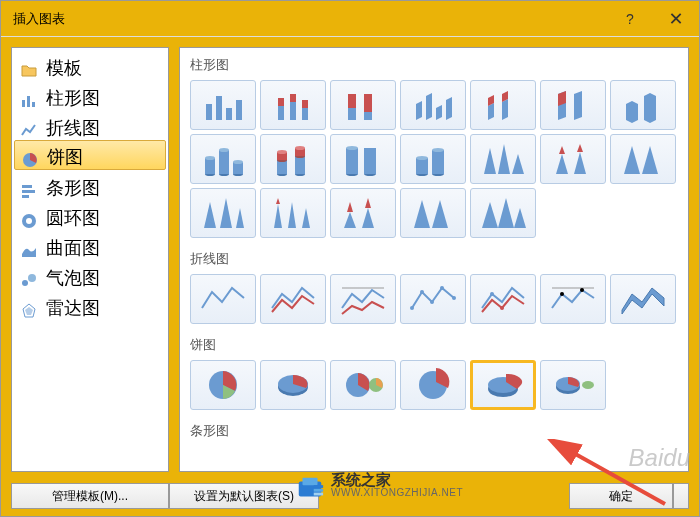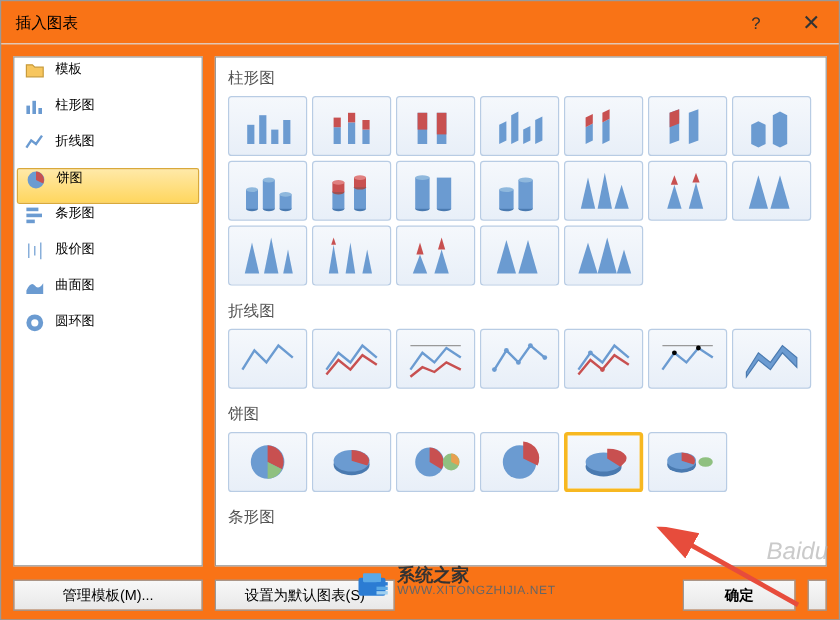--- a/index.html
+++ b/index.html
@@ -1,49 +1,49 @@
 <!DOCTYPE html>
 <html><head>
   <meta charset="utf-8">
   <style>
     * { box-sizing: border-box; margin: 0; padding: 0; font-family: "Microsoft YaHei", sans-serif; }
     body { width: 700px; height: 517px; overflow: hidden; position: relative; }
     
-    .dialog { width: 700px; height: 517px; border: 1px solid #999; background: #f97316; display: flex; flex-direction: column; }
+    .dialog { width: 700px; height: 517px; border: 1px solid #999; background: #eab308; display: flex; flex-direction: column; }
     
     .titlebar { height: 36px; display: flex; align-items: center; padding-left: 12px; border-bottom: 1px solid #ddd; }
     .titlebar-text { font-size: 13px; color: #000; flex: 1; }
     .titlebar-controls { display: flex; }
     .help-btn, .close-btn { width: 46px; height: 36px; display: flex; align-items: center; justify-content: center; font-size: 14px; color: #333; }
     .close-btn { font-size: 18px; font-weight: 300; }
     
     .body { flex: 1; display: flex; padding: 10px; gap: 10px; overflow: hidden; }
     
     .left-panel { width: 158px; display: flex; flex-direction: column; }
     .category-list { flex: 1; border: 1px solid #999; background: #fff; overflow-y: auto; padding: 2px; }
-    .category-item { height: 30px; display: flex; align-items: flex-start; padding-left: 6px; gap: 8px; font-size: 11px; color: #000; cursor: pointer; }
+    .category-item { height: 30px; display: flex; align-items: flex-end; padding-left: 6px; gap: 8px; font-size: 18px; color: #000; cursor: pointer; }
     .category-item.selected { background: linear-gradient(#ffe9a8, #ffd65e); border: 1px solid #d9a93b; border-radius: 2px; }
     .cat-icon { width: 18px; height: 18px; display: inline-flex; align-items: center; justify-content: center; }
     
     .right-panel { flex: 1; border: 1px solid #999; background: #fff; overflow-y: auto; padding: 4px 10px; }
     .section-header { font-size: 13px; color: #555; padding: 4px 0 6px 0; }
     .chart-grid { display: flex; flex-wrap: wrap; gap: 4px; margin-bottom: 8px; }
     .chart-tile { width: 66px; height: 50px; border: 1px solid #b8cce4; border-radius: 3px; background: linear-gradient(#f5f8fc, #e8eff8); display: flex; align-items: center; justify-content: center; cursor: pointer; }
     .chart-tile.selected { border: 3px solid #f7b821; }
     .chart-tile svg { width: 50px; height: 38px; }
     
-    .footer { height: 34px; display: flex; align-items: center; padding: 0 10px 6px 10px; gap: 10px; }
+    .footer { height: 34px; display: flex; align-items: center; padding: 0 10px 6px 10px; }
     .btn { height: 26px; border: 1px solid #999; background: linear-gradient(#f8f8f8, #e8e8e8); font-size: 12px; display: flex; align-items: center; justify-content: center; cursor: pointer; }
     .btn-templates { width: 158px; }
     .btn-default { width: 150px; }
-    .btn-ok { width: 94px; font-weight: bold; }
+    .btn-ok { width: 104px; }
     .btn-cancel { width: 16px; }
     .spacer { flex: 1; }
     
-    .watermark { position: absolute; right: 10px; bottom: 45px; color: rgba(180,180,180,0.7); font-size: 20px; font-style: italic; font-family: Arial; }
+    .watermark { position: absolute; right: 10px; bottom: 45px; color: rgba(180,180,180,0.7); font-size: 24px; font-style: italic; font-family: Arial; }
     .brand { position: absolute; left: 295px; bottom: 15px; display: flex; align-items: flex-start; gap: 6px; }
     .brand-logo { width: 30px; height: 30px; }
     .brand-txt { font-size: 15px; font-weight: bold; color: #333; line-height: 1; }
     .brand-sub { font-size: 10px; color: #666; letter-spacing: 0.5px; }
     .arrow { position: absolute; right: 30px; bottom: 8px; pointer-events: none; }
   </style>
 </head>
 <body>
 
 <div class="dialog">
@@ -99,43 +99,51 @@
                 <rect x="2" y="3" width="10" height="3" fill="#6b9bd1"></rect>
                 <rect x="2" y="8" width="13" height="3" fill="#6b9bd1"></rect>
                 <rect x="2" y="13" width="7" height="3" fill="#6b9bd1"></rect>
               </svg>
             </span>
             <span>条形图</span>
           </div>
           <div class="category-item">
             <span class="cat-icon">
               <svg viewBox="0 0 18 18">
-                <line x1="4" y1="3" x2="4" y2="15" stroke="#6b9bd1"></line>
-                <line x1="9" y1="5" x2="9" y2="13" stroke="#6b9bd1"></line>
-                <line x1="14" y1="2" x2="14" y2="16" stroke="#6b9bd1"></line>
-              </svg>
-            </span>
-            <span>股价图</span>
-          </div>
-          <div class="category-item">
-            <span class="cat-icon">
-              <svg viewBox="0 0 18 18">
-                <path d="M2 12 Q6 4 9 8 T16 6 L16 15 L2 15 z" fill="#6b9bd1"></path>
-              </svg>
-            </span>
-            <span>曲面图</span>
-          </div>
-          <div class="category-item">
-            <span class="cat-icon">
-              <svg viewBox="0 0 18 18">
                 <circle cx="9" cy="9" r="7" fill="#6b9bd1"></circle>
                 <circle cx="9" cy="9" r="3" fill="#fff"></circle>
               </svg>
             </span>
             <span>圆环图</span>
+          </div>
+          <div class="category-item">
+            <span class="cat-icon">
+              <svg viewBox="0 0 18 18">
+                <path d="M2 12 Q6 4 9 8 T16 6 L16 15 L2 15 z" fill="#6b9bd1"></path>
+              </svg>
+            </span>
+            <span>曲面图</span>
+          </div>
+          <div class="category-item">
+            <span class="cat-icon">
+              <svg viewBox="0 0 18 18">
+                <circle cx="5" cy="11" r="3" fill="#6b9bd1"></circle>
+                <circle cx="12" cy="6" r="4" fill="#8fb8dd"></circle>
+              </svg>
+            </span>
+            <span>气泡图</span>
+          </div>
+          <div class="category-item">
+            <span class="cat-icon">
+              <svg viewBox="0 0 18 18">
+                <polygon points="9,2 15,7 13,15 5,15 3,7" fill="none" stroke="#6b9bd1"></polygon>
+                <polygon points="9,5 13,8 11,13 7,13 5,8" fill="#6b9bd1" opacity="0.5"></polygon>
+              </svg>
+            </span>
+            <span>雷达图</span>
           </div>
         </div>
     </div>
     <div class="right-panel" id="gallery">
         <div class="section-header">柱形图</div>
         <div class="chart-grid">
           <div class="chart-tile">
             <svg viewBox="0 0 50 38">
               <rect x="8" y="18" width="6" height="16" fill="#6b9bd1"></rect>
               <rect x="18" y="10" width="6" height="24" fill="#6b9bd1"></rect>

